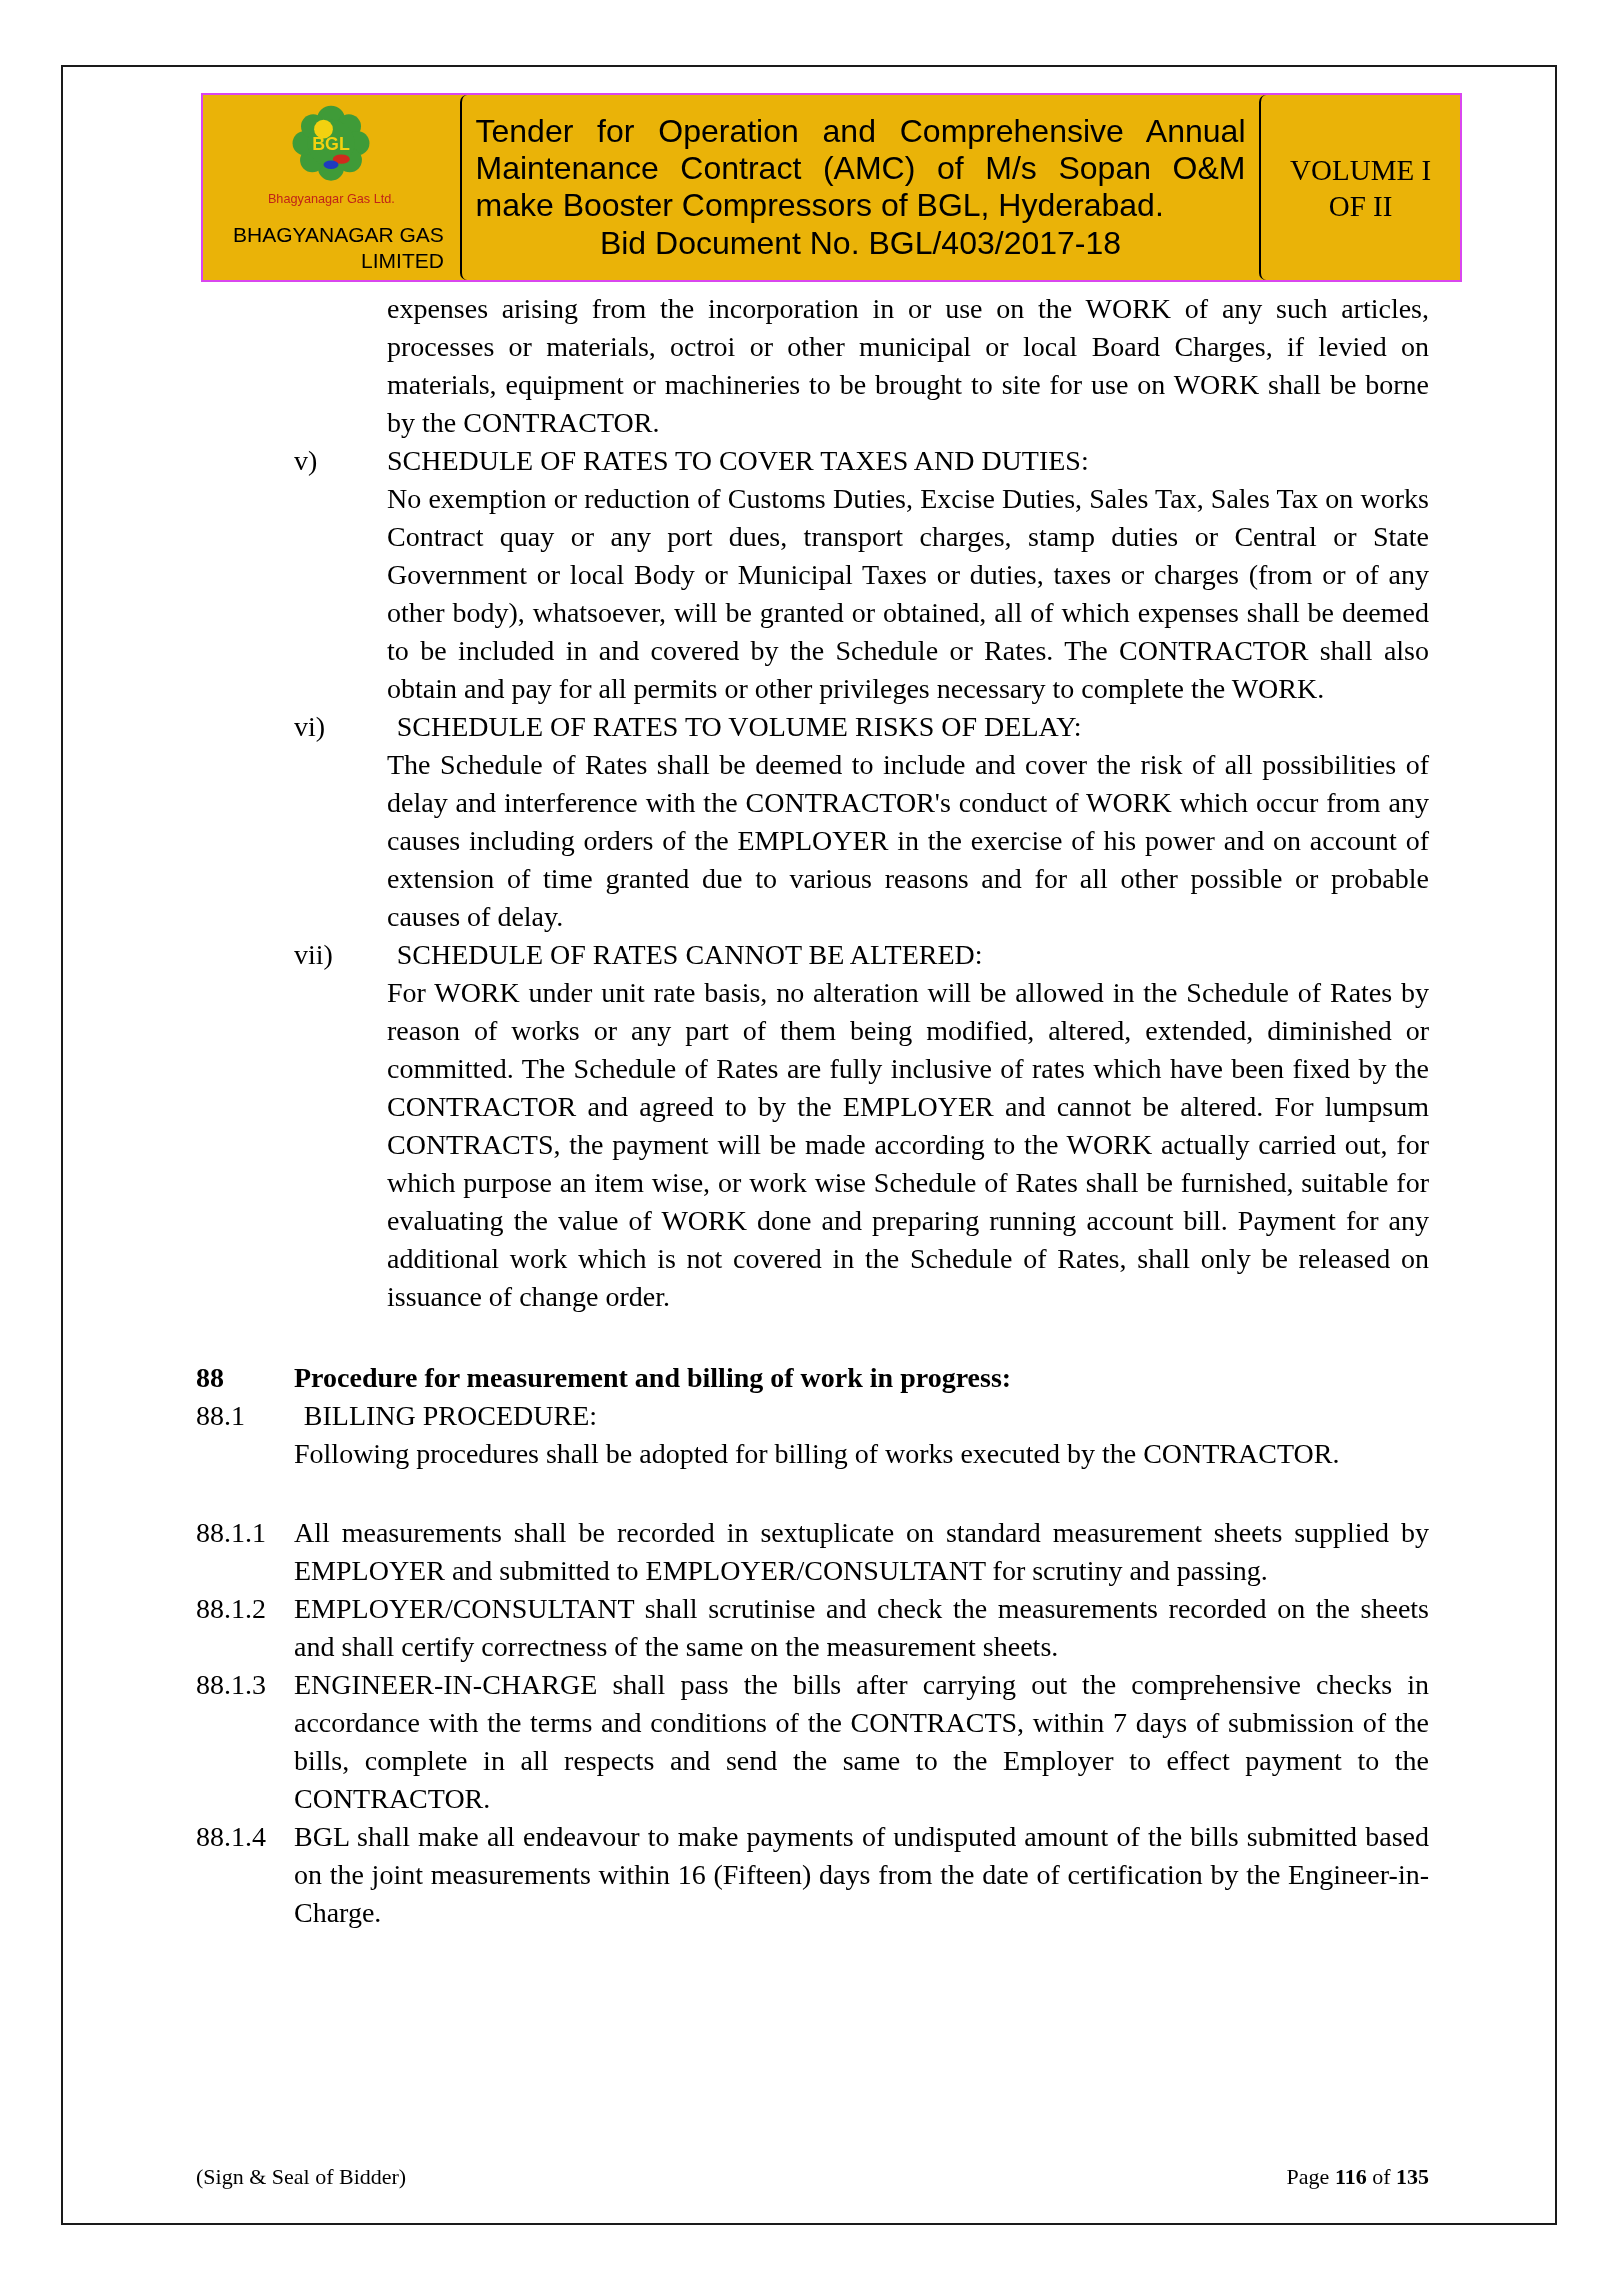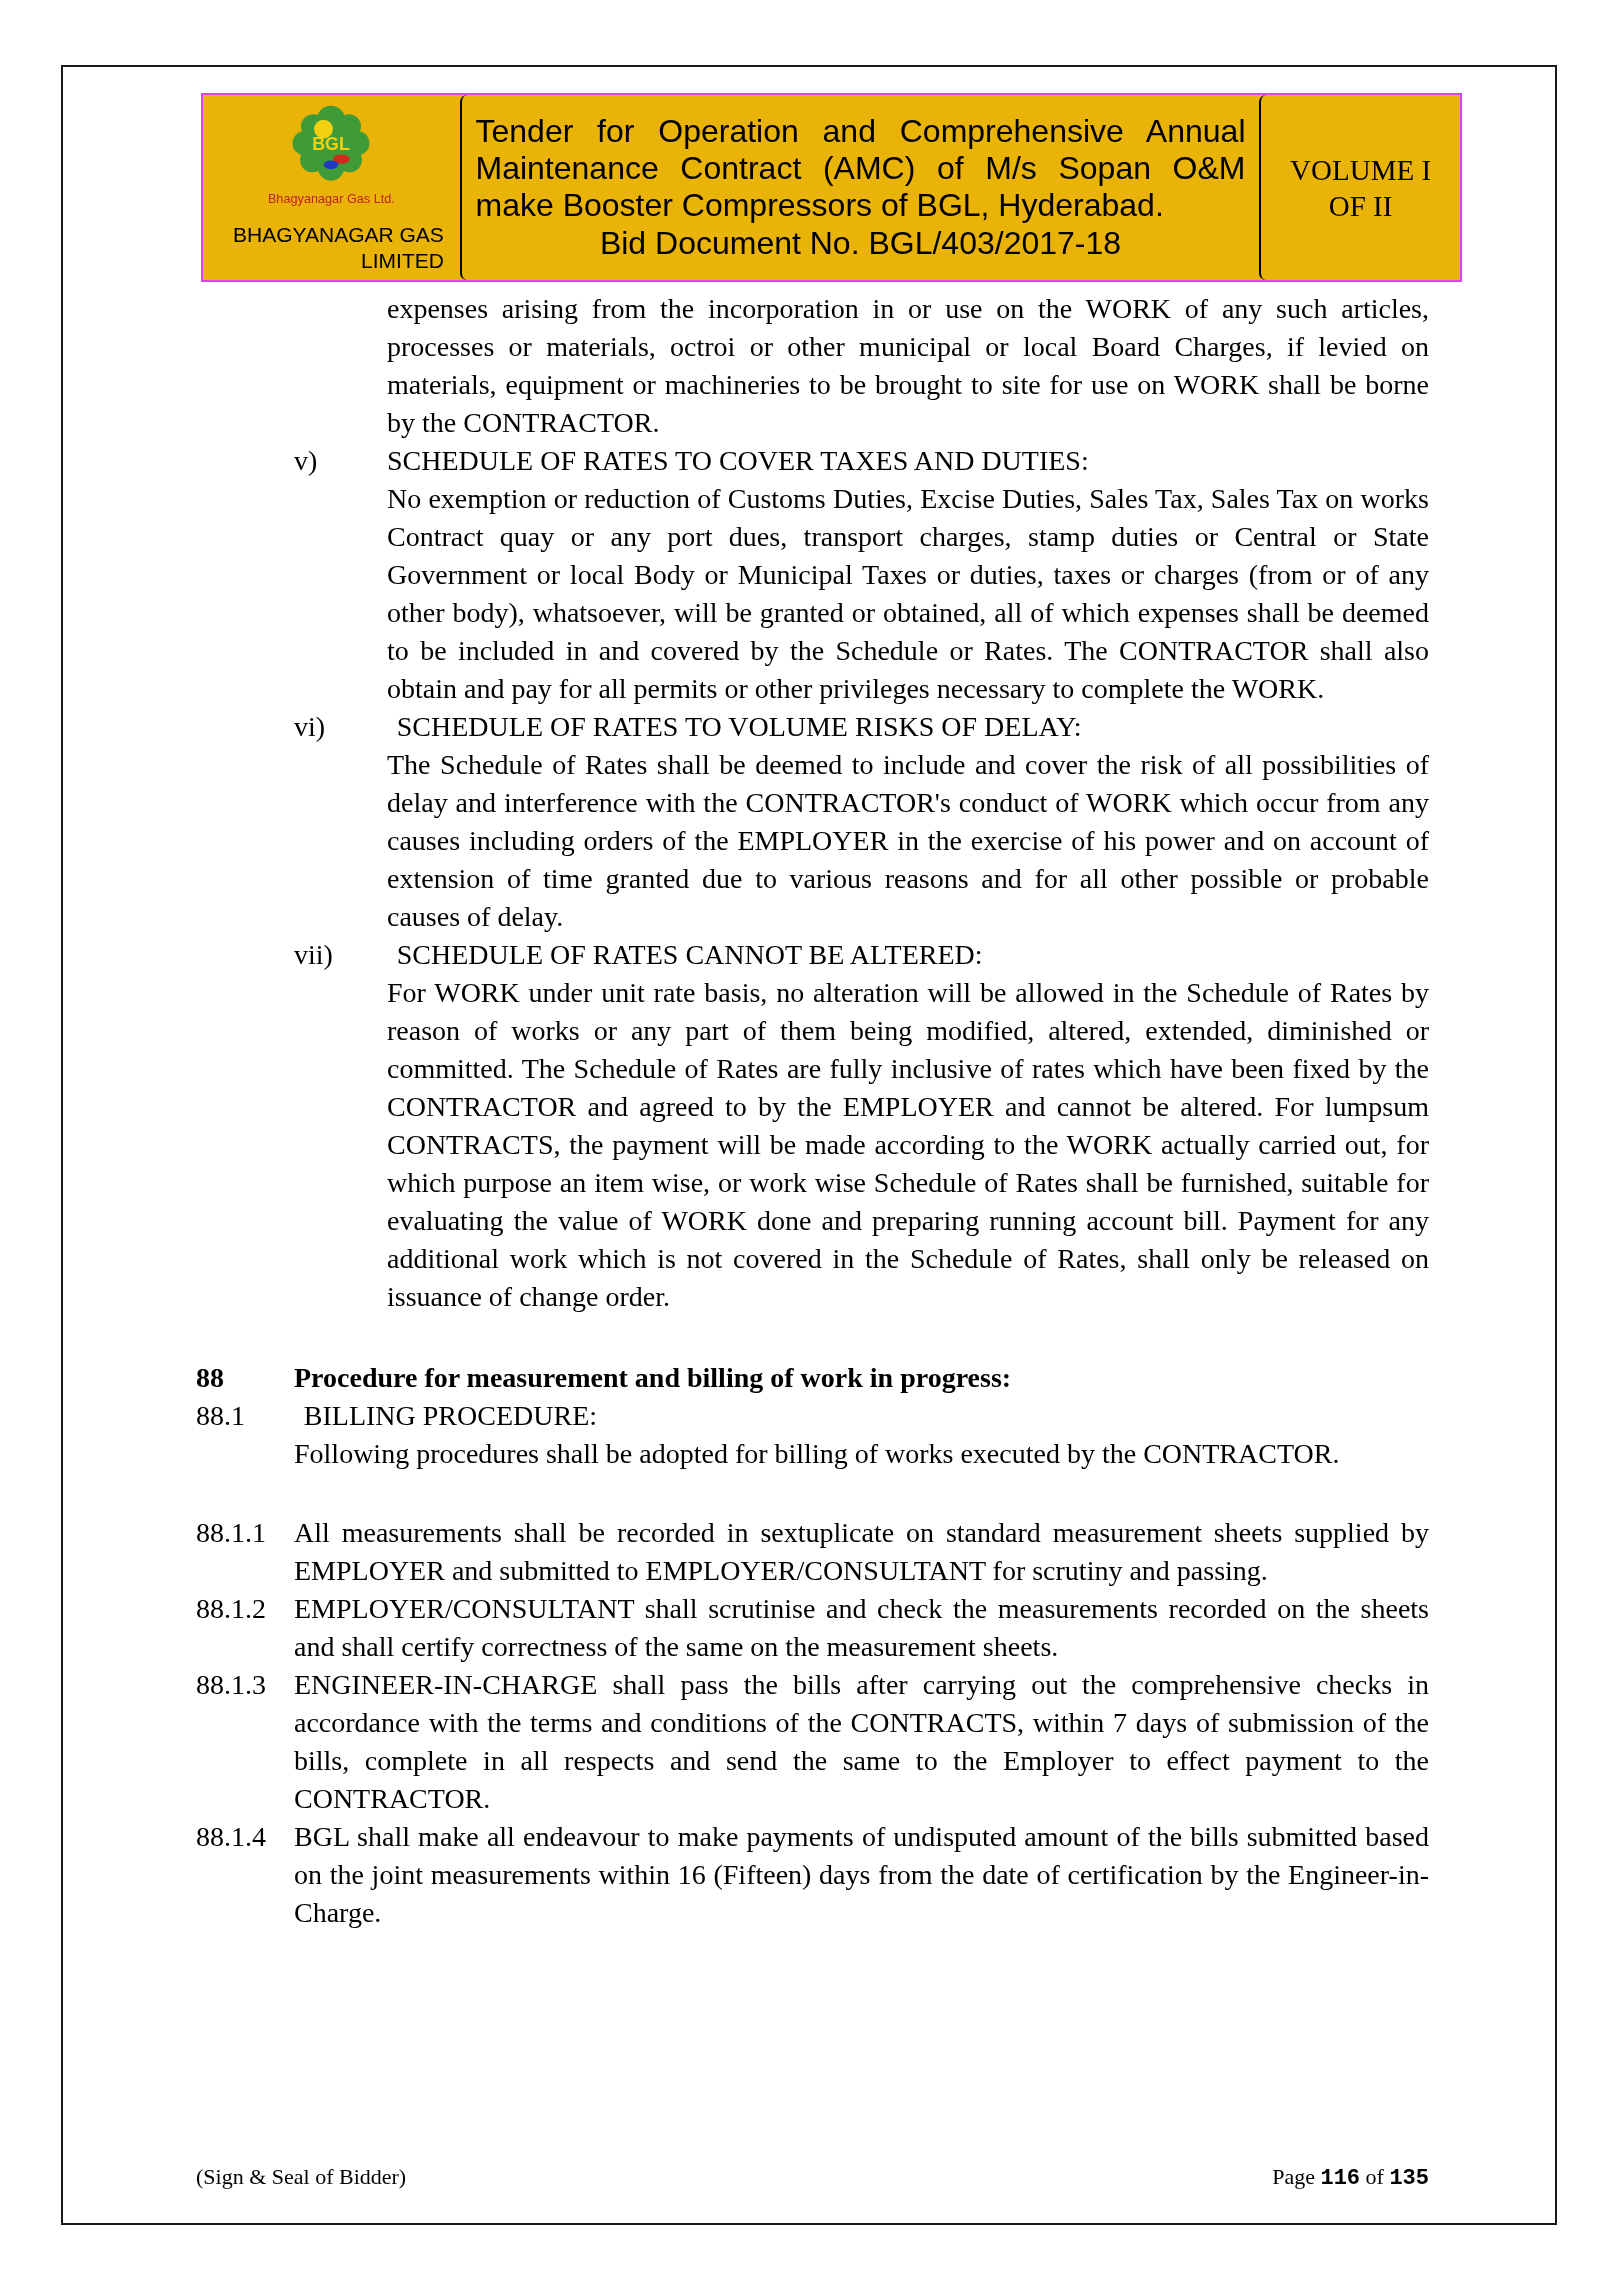--- a/index.html
+++ b/index.html
@@ -92,21 +92,21 @@
   
   .footer {
     position: absolute;
     left: 196px; top: 2159px;
     width: 1233px;
     display: flex;
     justify-content: space-between;
     font-size: 22px;
     line-height: 35px;
   }
-  .b { font-weight: bold; font-family: Liberation Mono, monospace; }
+  .b { font-weight: bold; }
 </style>
 </head>
 <body>
 
 <div class="page-border"></div>
 
 <div class="header-table">
 
   <div class="header-cell cell-logo">
     <span>

